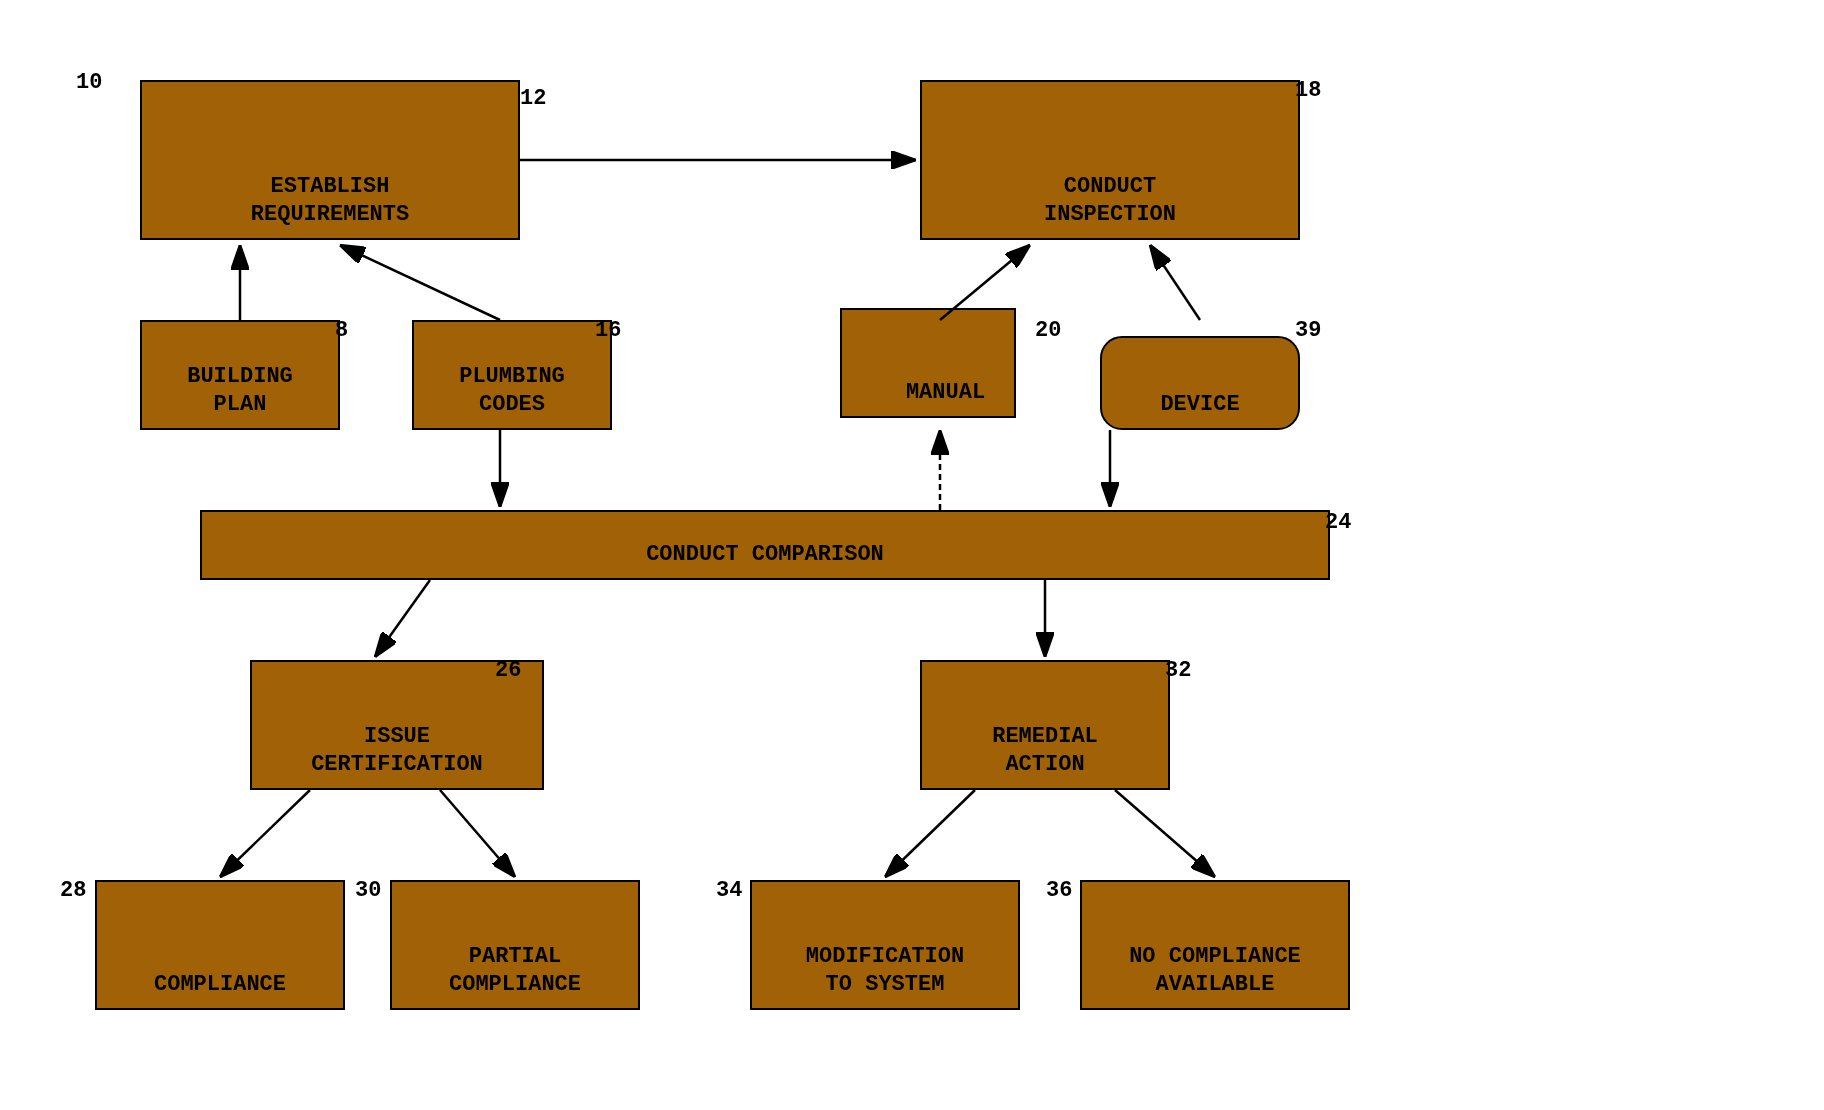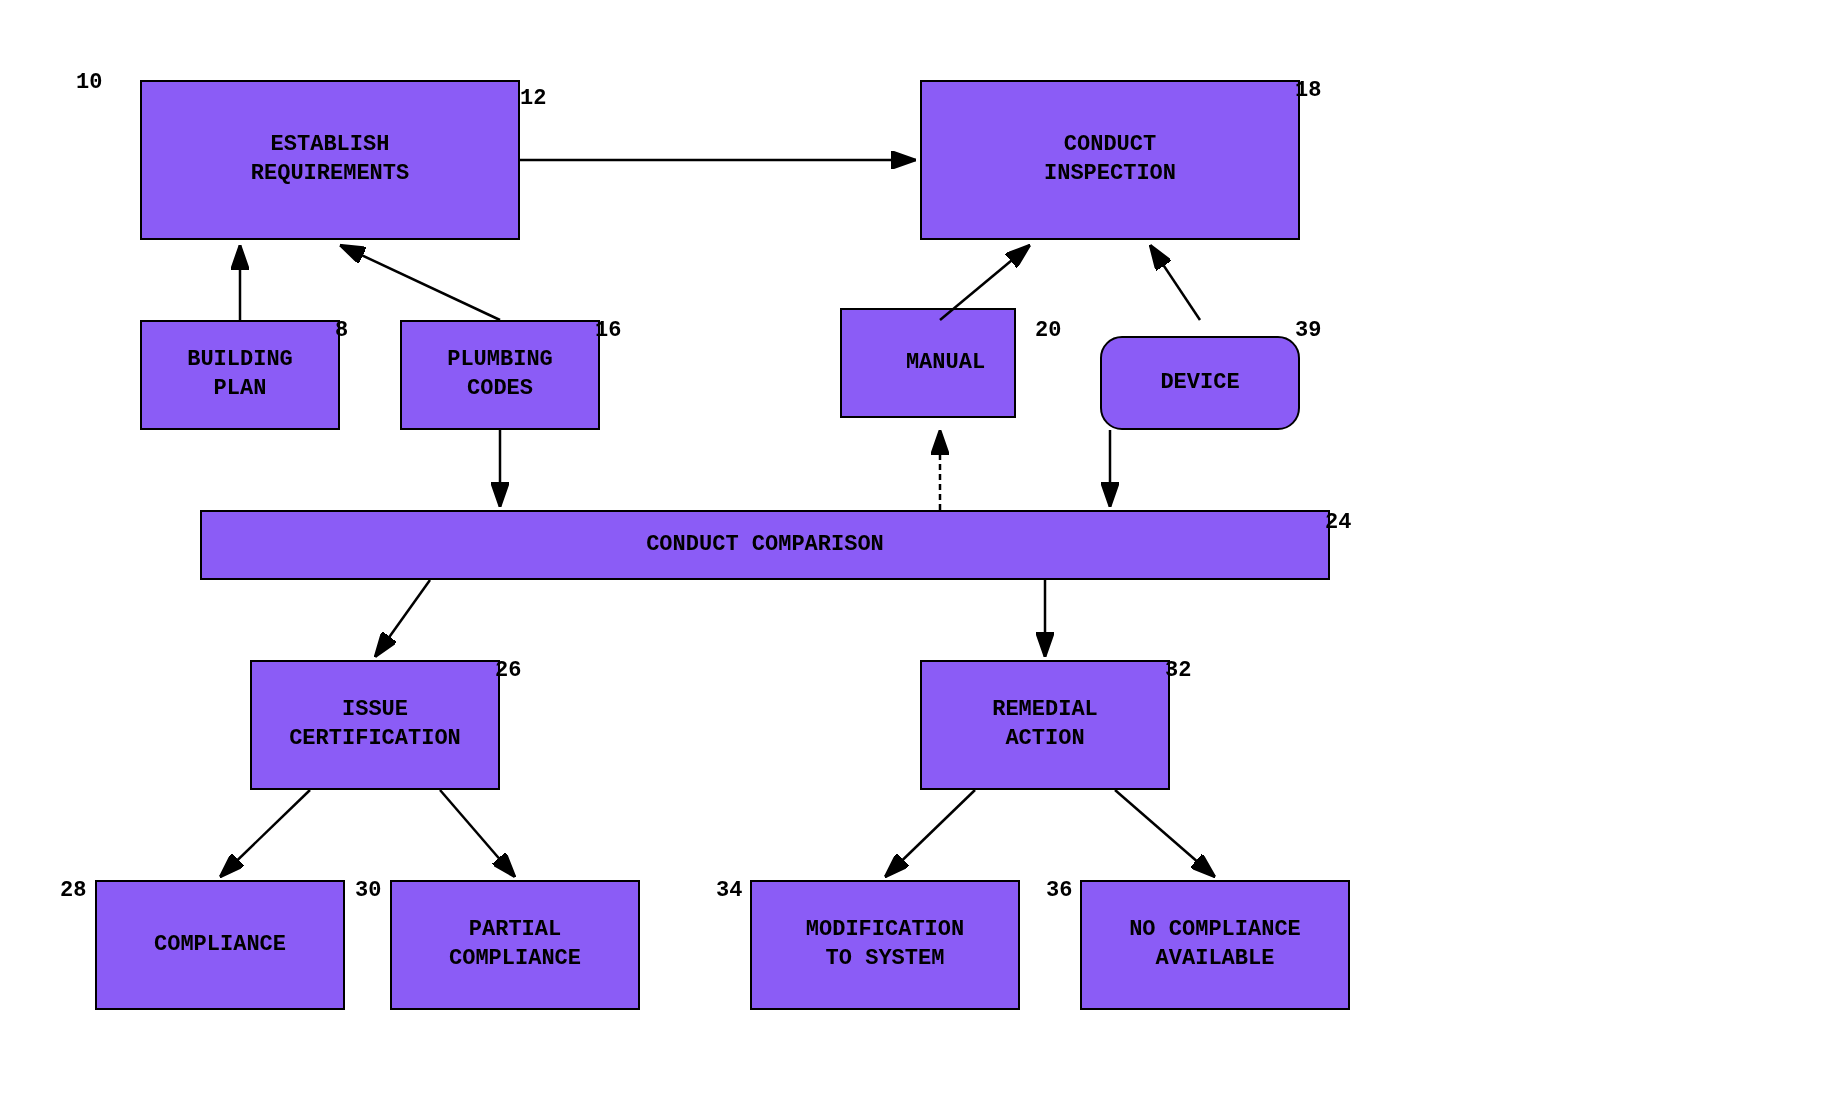--- a/index.html
+++ b/index.html
@@ -14,23 +14,23 @@
 
     .diagram {
       position: relative;
       width: 1824px;
       height: 1110px;
     }
 
     .box {
       position: absolute;
       border: 2.5px solid #000;
-      background: #8b5cf6;
+      background: #a16207;
       display: flex;
-      align-items: center;
+      align-items: flex-end;
       justify-content: center;
       text-align: center;
       font-size: 22px;
       font-weight: bold;
       font-family: 'Courier New', Courier, monospace;
       line-height: 1.3;
       padding: 8px;
     }
 
     .label {
@@ -78,21 +78,21 @@
   </div>
 
   <div class="label" style="left:1295px; top:78px;">18</div>
 
   <div class="box" style="left:140px; top:320px; width:200px; height:110px;">
     <span>BUILDING<br>PLAN</span>
   </div>
 
   <div class="label" style="left:335px; top:318px;">8</div>
 
-  <div class="box" style="left:400px; top:320px; width:200px; height:110px;">
+  <div class="box" style="left:412px; top:320px; width:200px; height:110px;">
     <span>PLUMBING<br>CODES</span>
   </div>
 
   <div class="label" style="left:595px; top:318px;">16</div>
 
   <div class="box" style="left:840px; top:308px; width:176px; height:110px;padding-left:43px;">
     <span>MANUAL</span>
   </div>
 
   <div class="label" style="left:1035px; top:318px;">20</div>
@@ -102,21 +102,21 @@
   </div>
 
   <div class="label" style="left:1295px; top:318px;">39</div>
 
   <div class="box" style="left:200px; top:510px; width:1130px; height:70px;">
     <span>CONDUCT COMPARISON</span>
   </div>
 
   <div class="label" style="left:1325px; top:510px;">24</div>
 
-  <div class="box" style="left:250px; top:660px; width:250px; height:130px;">
+  <div class="box" style="left:250px; top:660px; width:294px; height:130px;">
     <span>ISSUE<br>CERTIFICATION</span>
   </div>
 
   <div class="label" style="left:495px; top:658px;">26</div>
 
   <div class="box" style="left:920px; top:660px; width:250px; height:130px;">
     <span>REMEDIAL<br>ACTION</span>
   </div>
 
   <div class="label" style="left:1165px; top:658px;">32</div>

